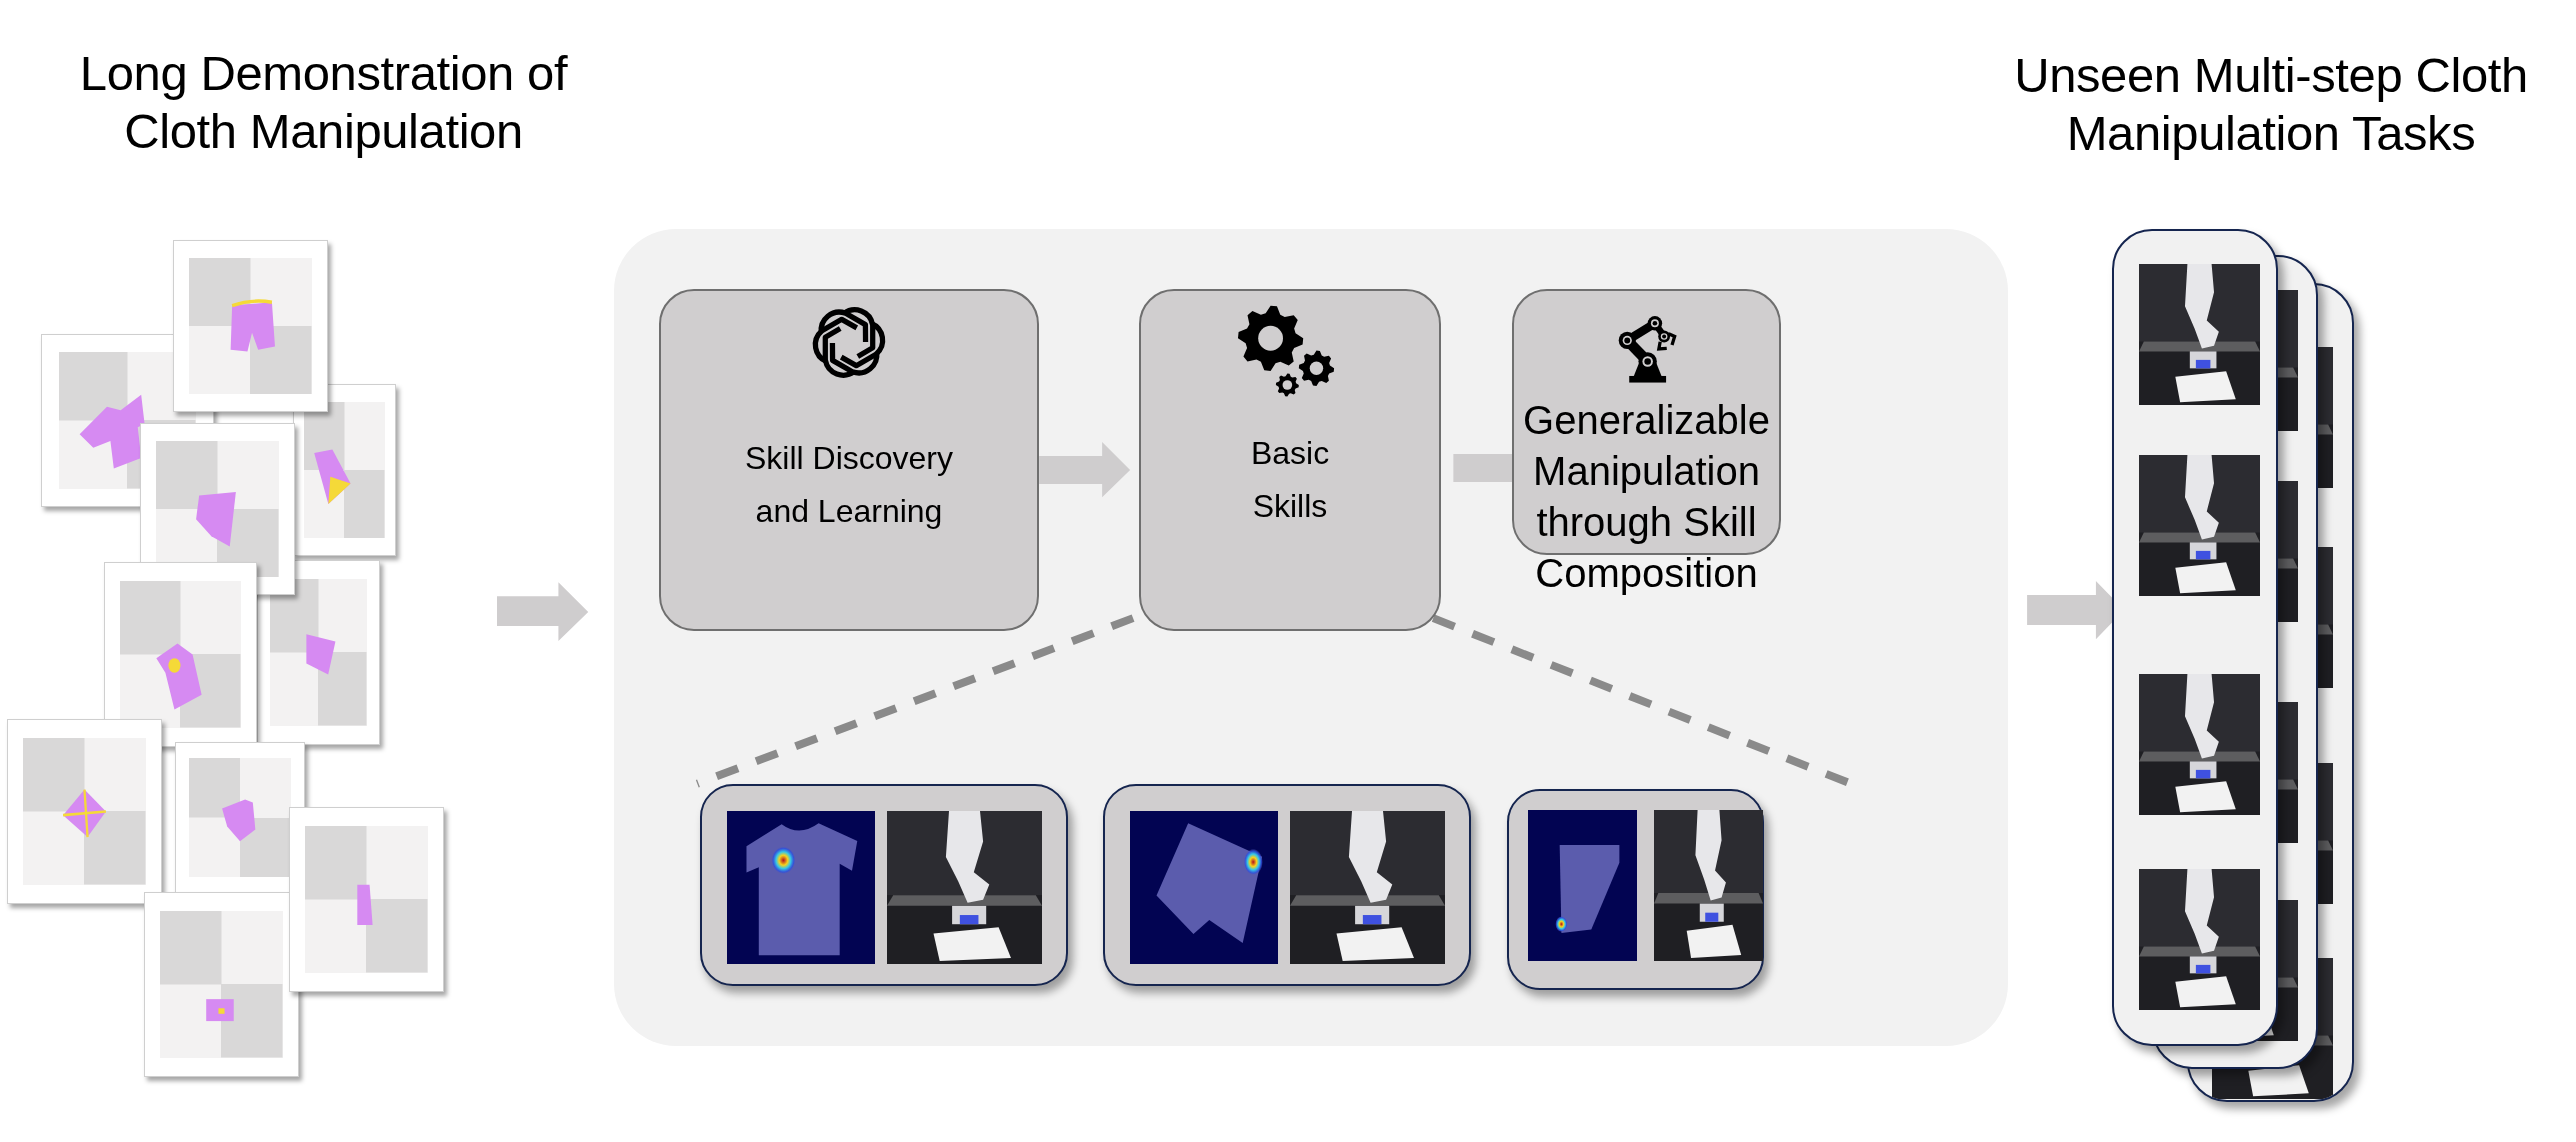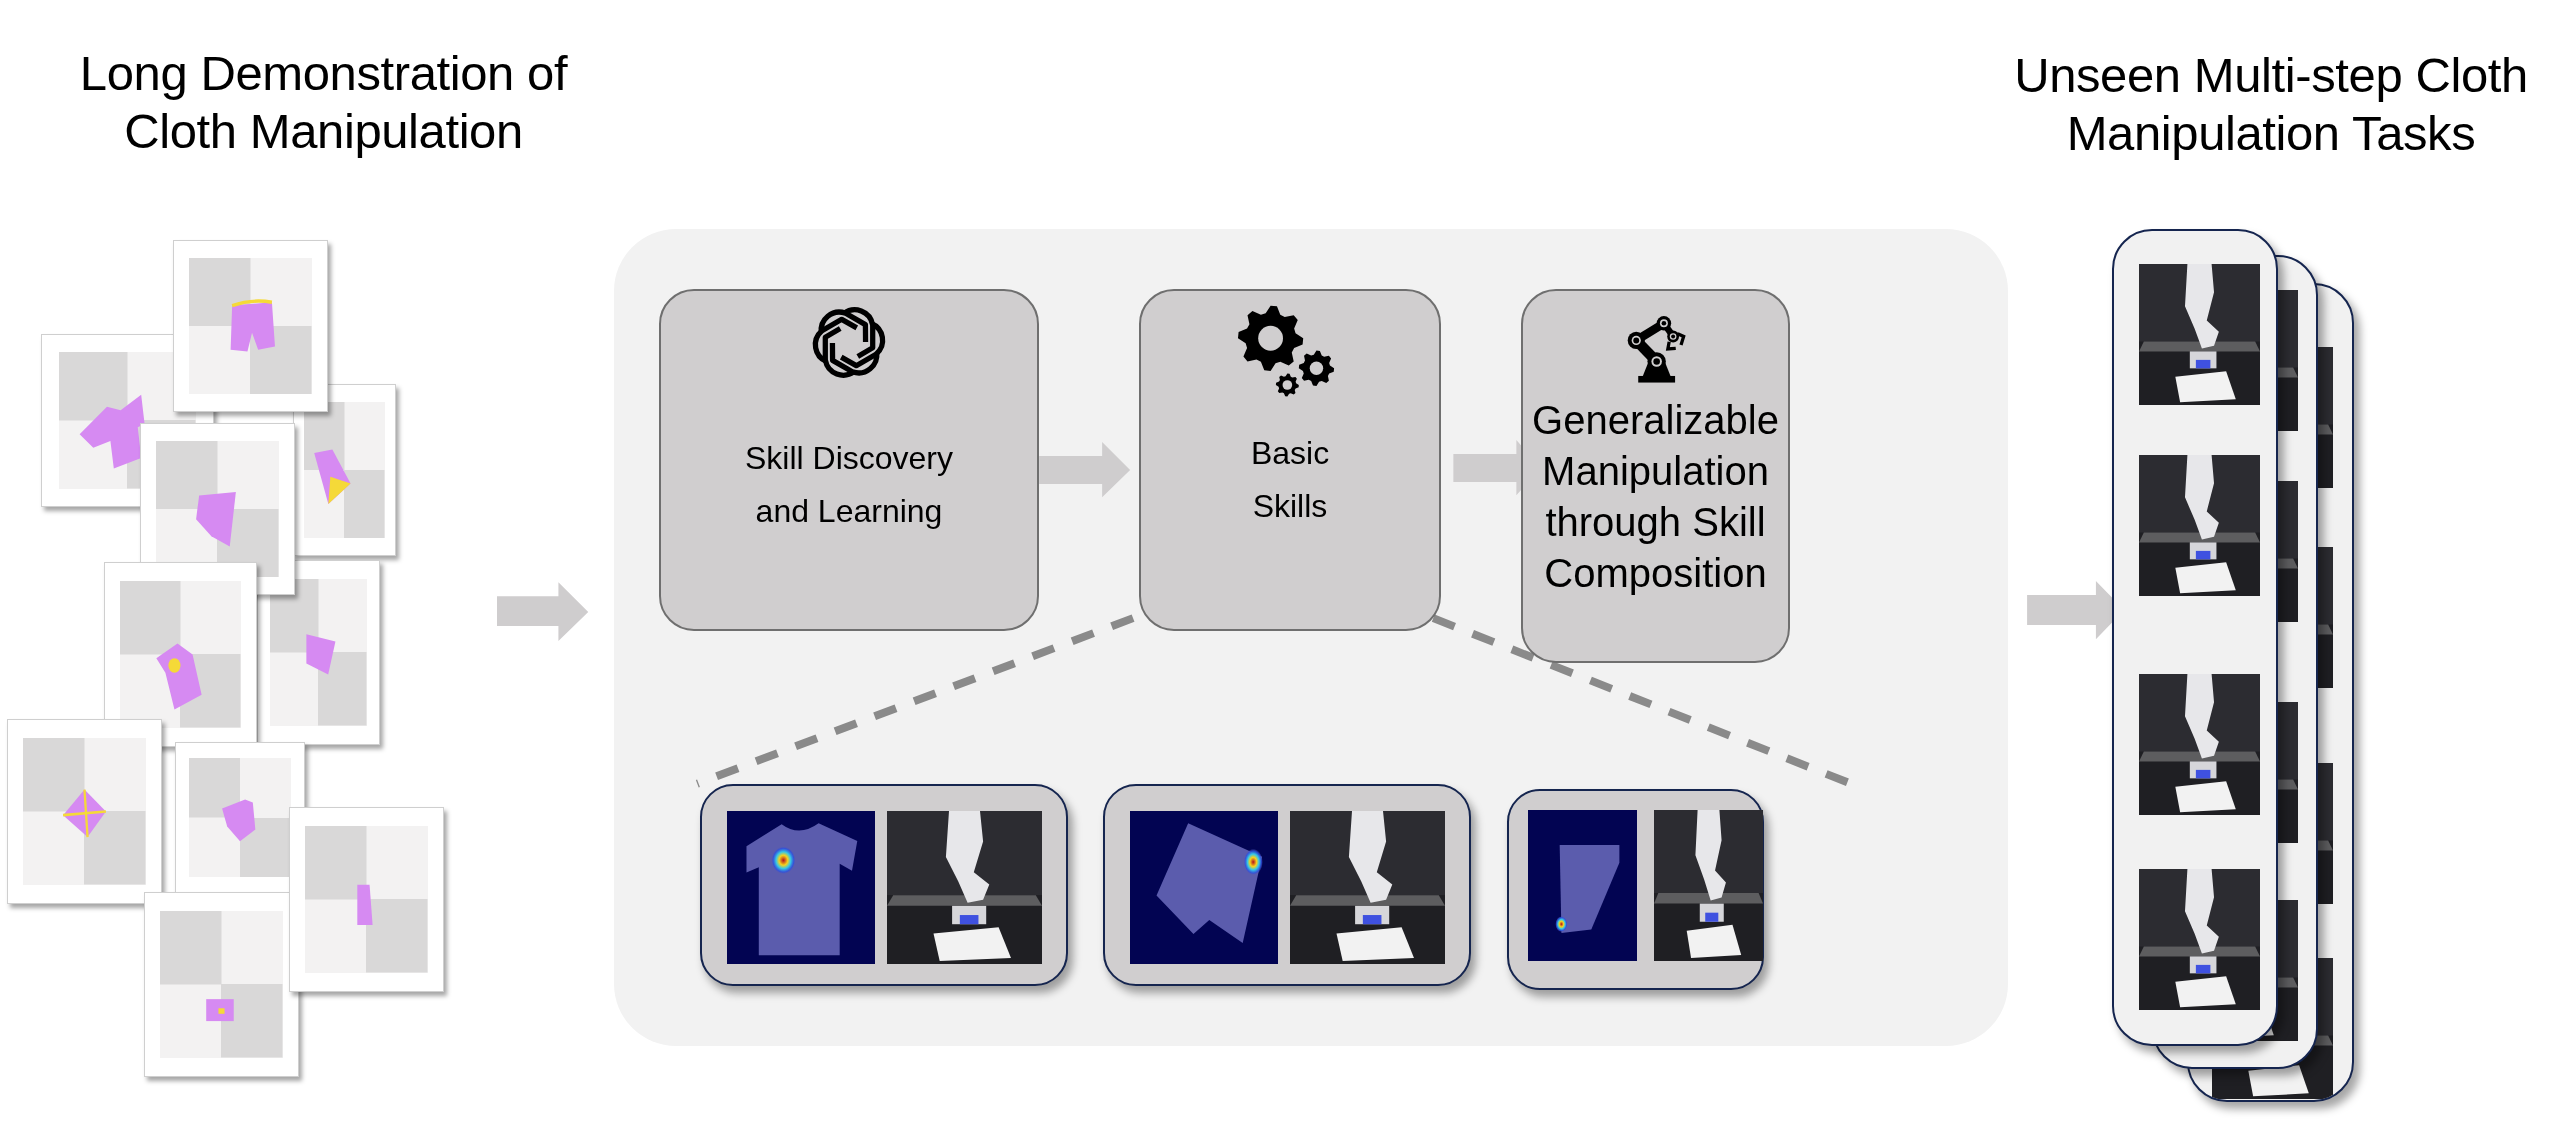--- a/index.html
+++ b/index.html
@@ -17,21 +17,21 @@
   
   #pipeline { position:absolute; left:614px; top:229px; width:1394px; height:817px;
               background:#f2f2f2; border-radius:62px; }
   .stage { position:absolute; background:#d0cecf; border:2.6px solid #6f6f6f; border-radius:35px;
            box-sizing:border-box; text-align:center; }
   .stage .label { position:absolute; left:0; right:0; font-size:32px; line-height:53px; color:#000; }
   #stage-1 { left:659px; top:289px; width:380px; height:342px; }
   #stage-1 .label { top:141px; }
   #stage-2 { left:1139px; top:289px; width:302px; height:342px; }
   #stage-2 .label { top:136px;text-align:center; }
-  #stage-3 { left:1512px; top:289px; width:269px; height:374px;margin-left:9px; }
+  #stage-3 { left:1512px; top:289px; width:269px; height:266px; }
   #stage-3 .label { top:104px; font-size:40px; line-height:51px; }
   .stage .icon { position:absolute; left:50%; transform:translateX(-50%); }
 
   
   .skill-panel { position:absolute; background:#d0cecf; border:2.6px solid #15254f; border-radius:33px;
                  box-sizing:border-box; box-shadow:4.4px 7px 8.8px rgba(0,0,0,0.35); }
   .heatmap { position:absolute; background:#020452; }
   .robot-photo { position:absolute; background:#2b2b2f; overflow:hidden; }
 
   

